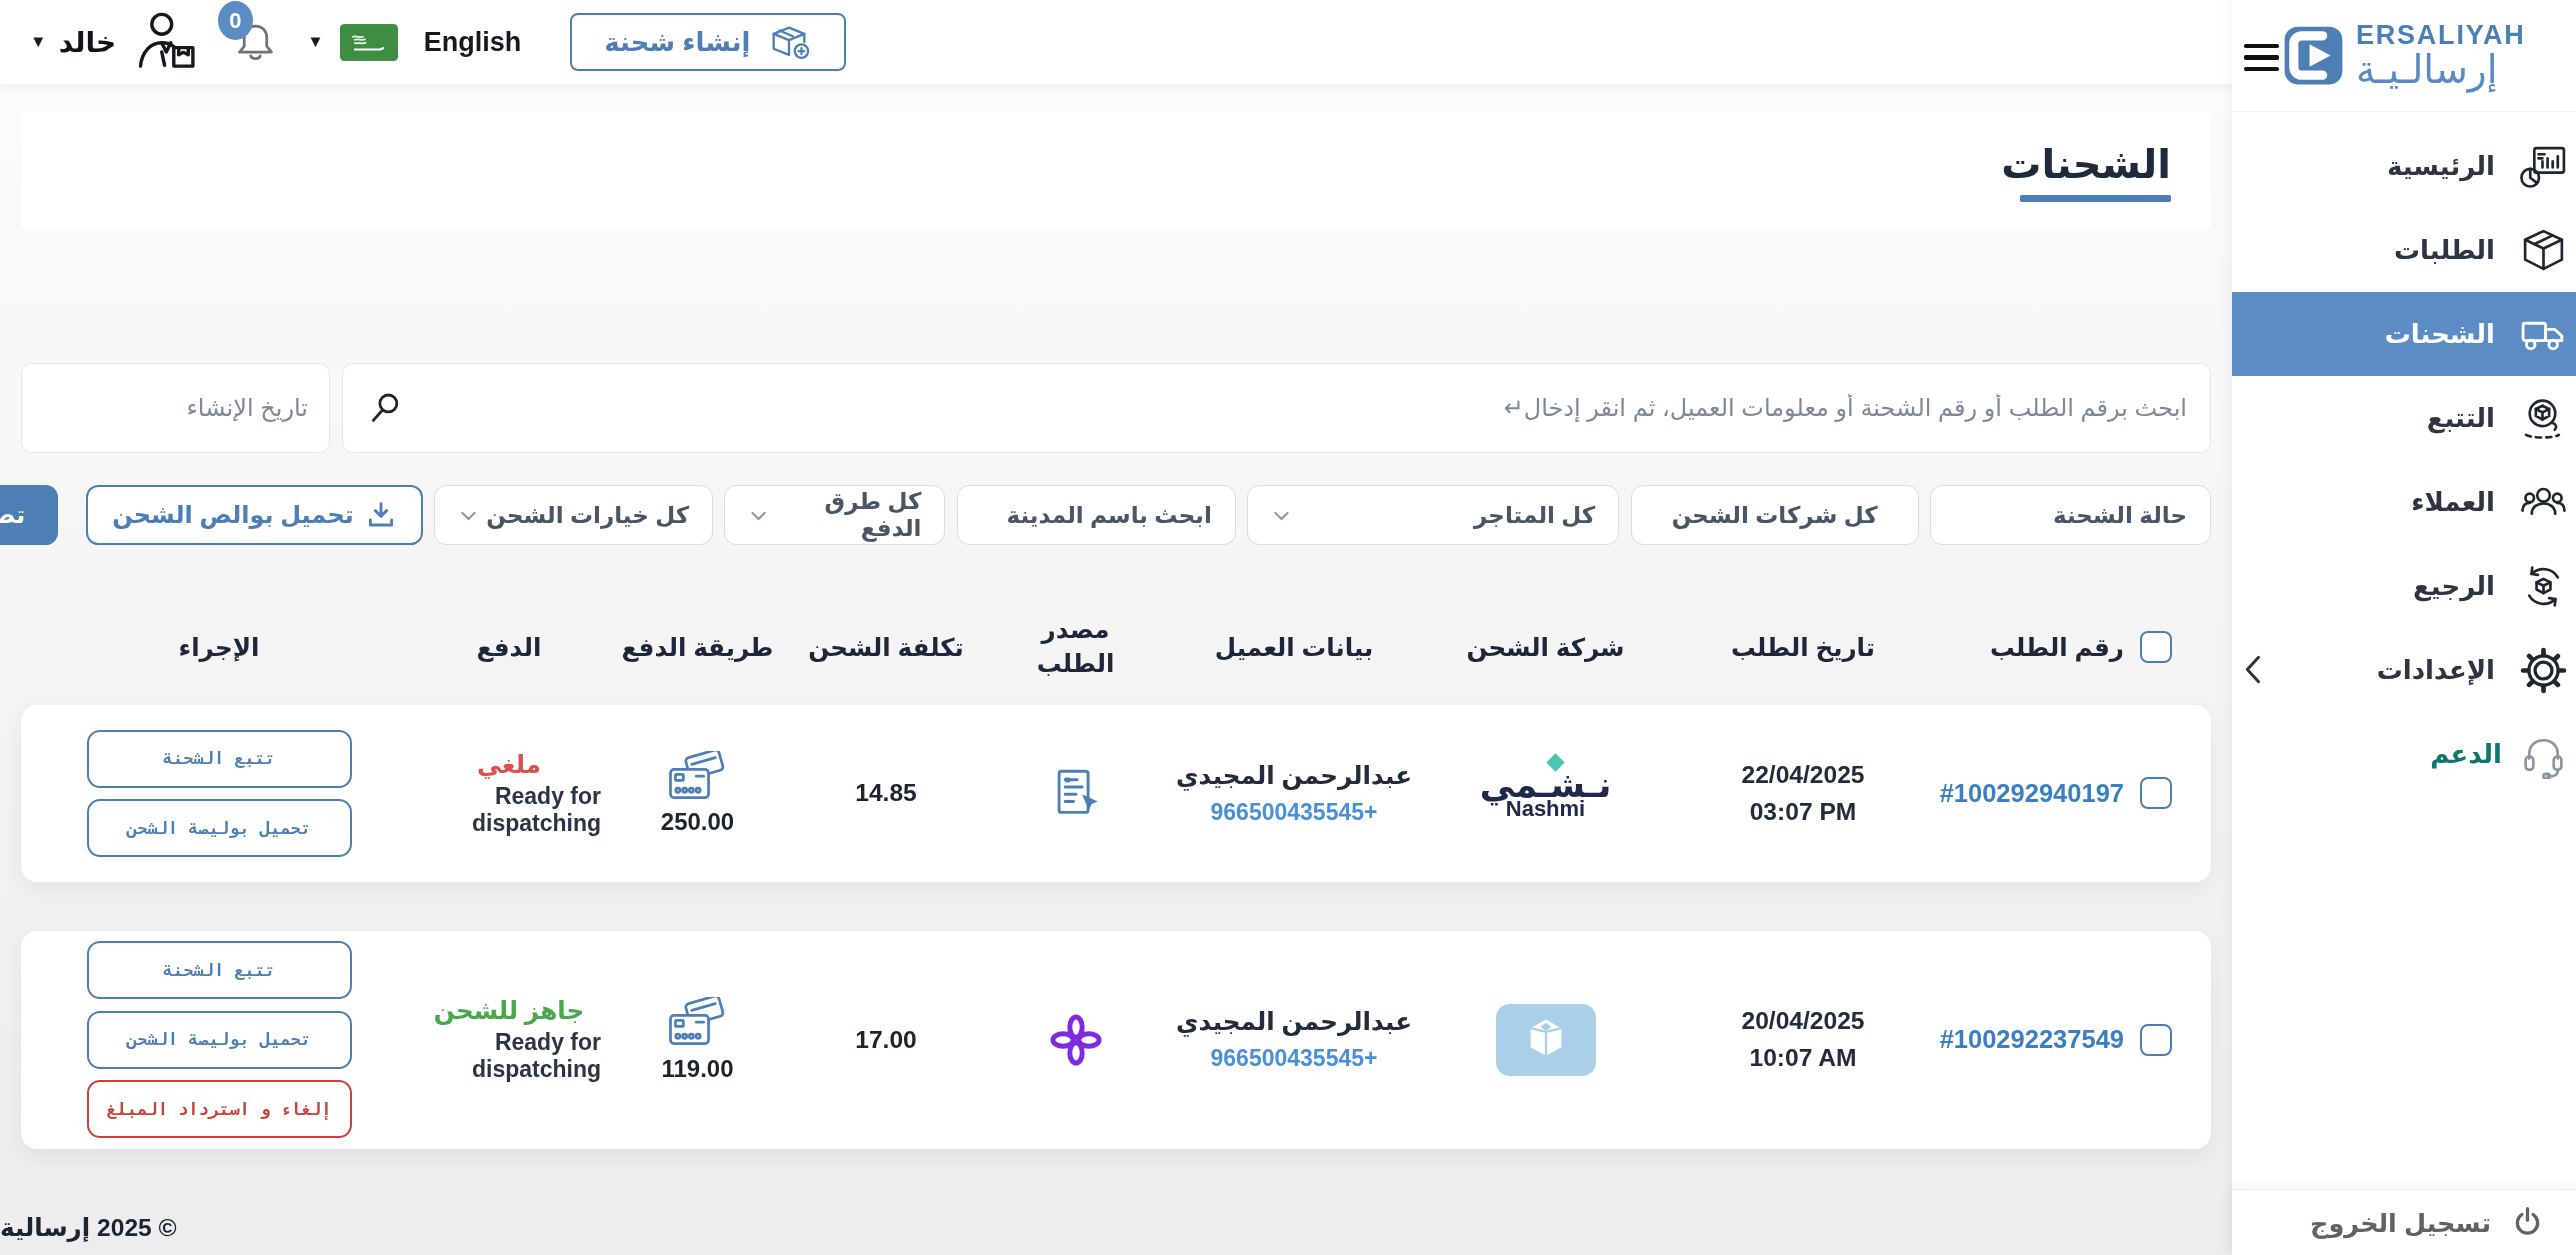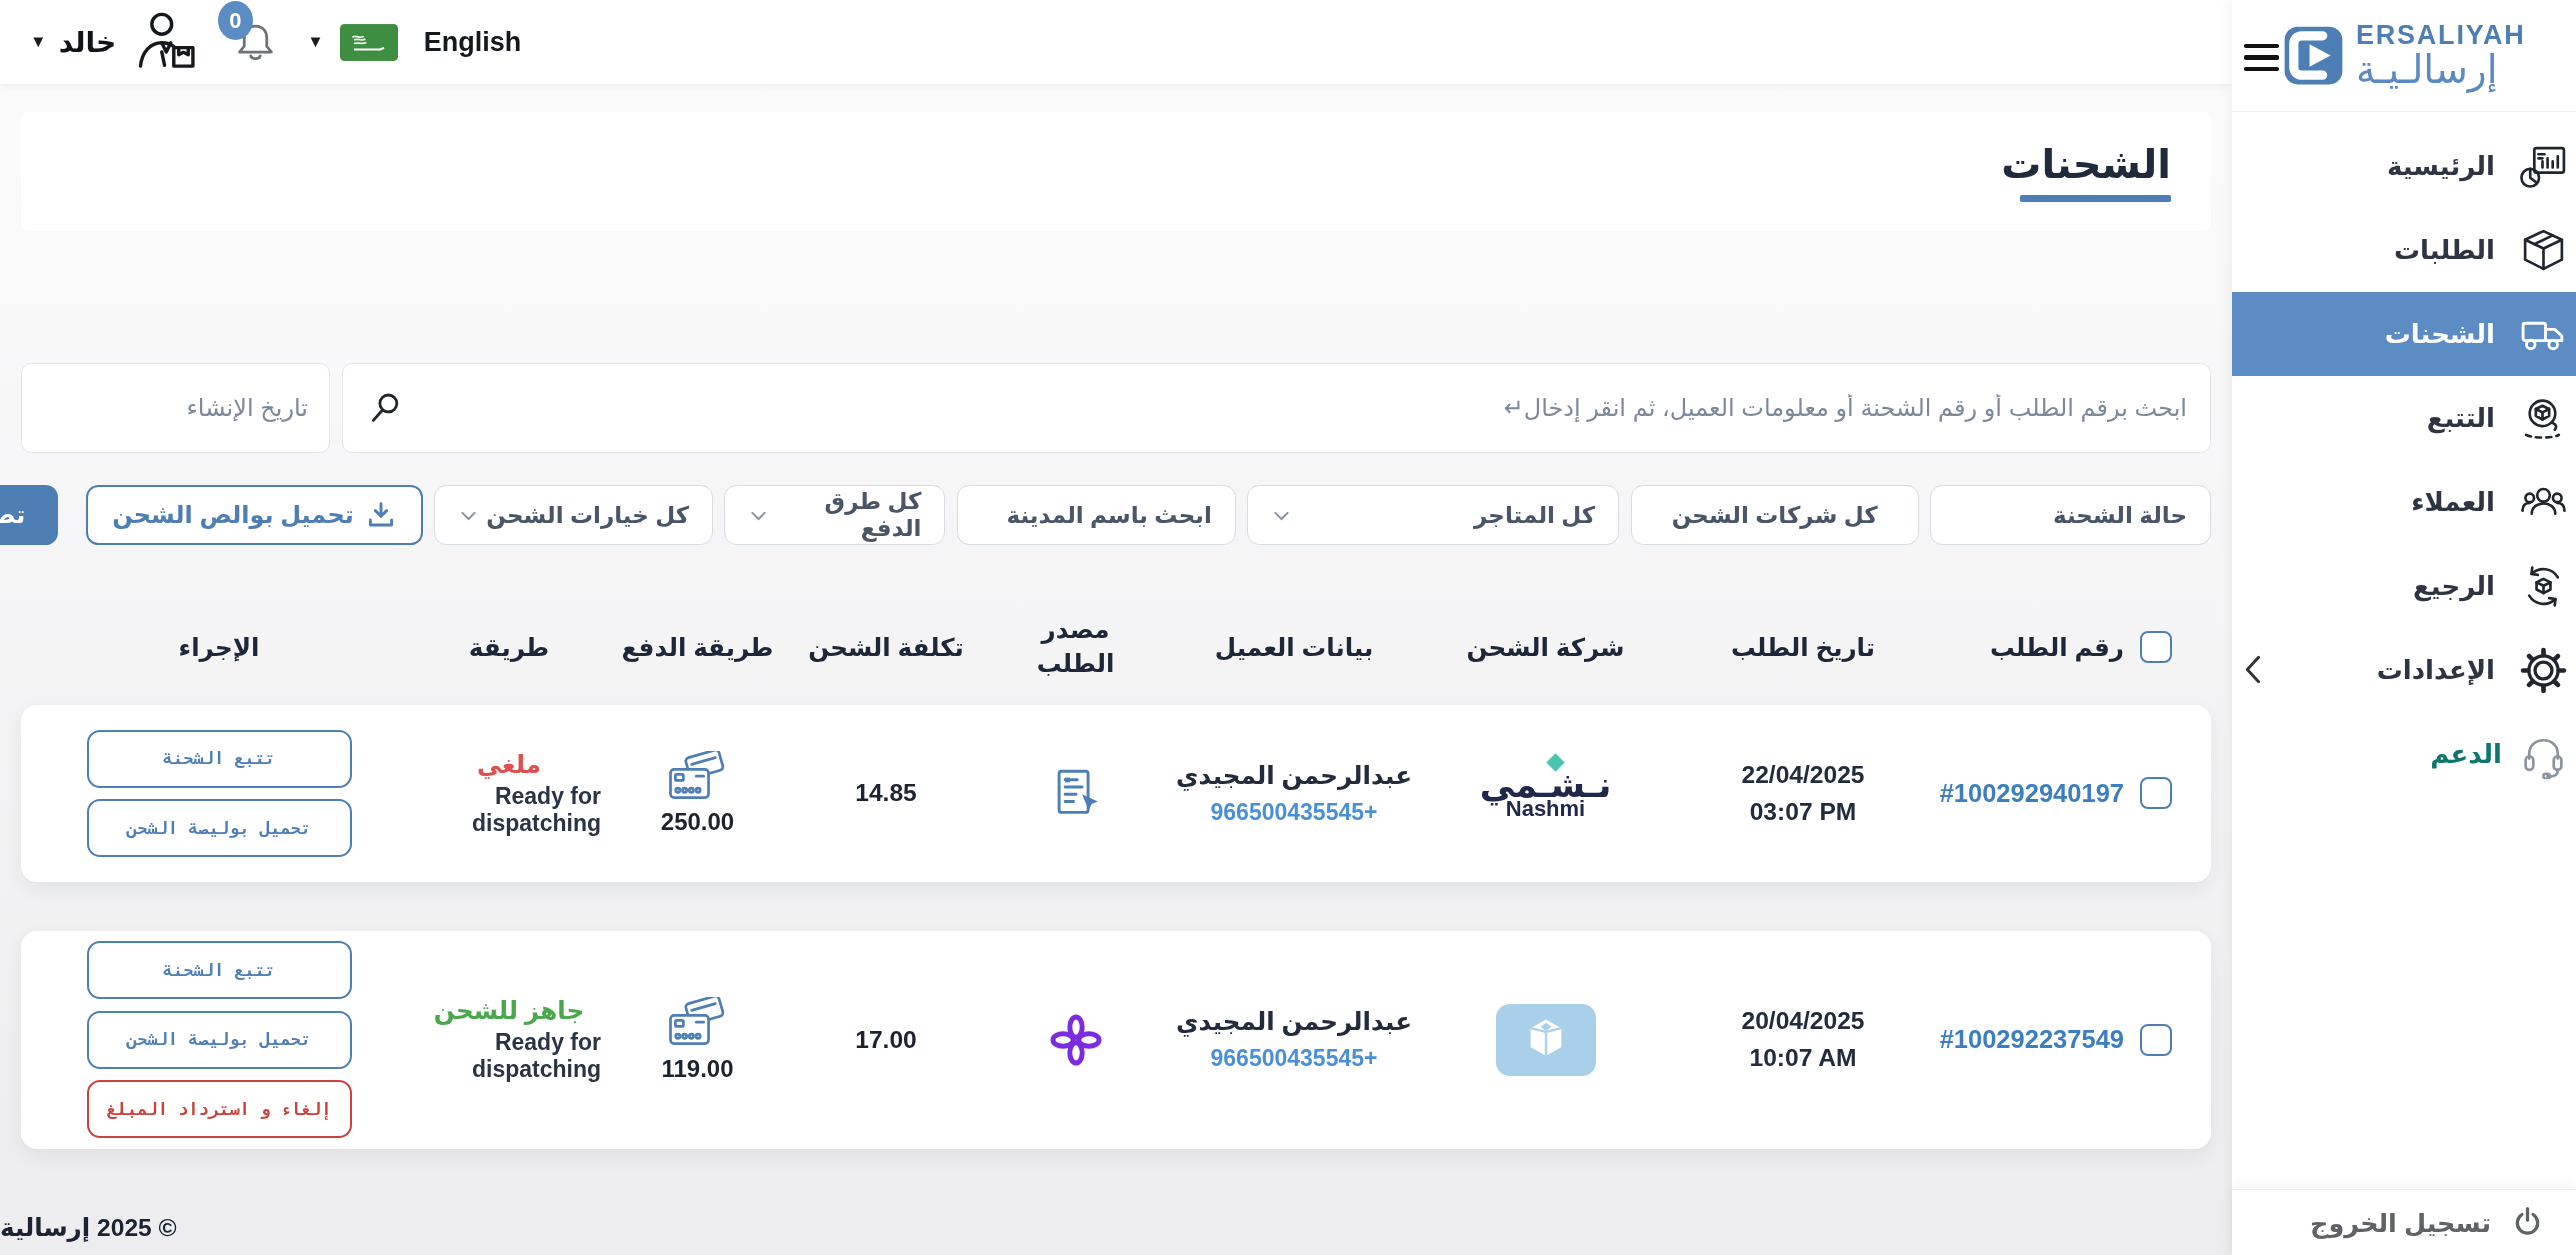--- a/index.html
+++ b/index.html
@@ -300,20 +300,33 @@
       </span>
       <span class="caret">▼</span>
       <span class="flag">
         <svg width="58" height="37" viewBox="0 0 66 42">
             <rect width="66" height="42" fill="#3e8e41"></rect>
             <path d="M14 15c4-3 9 2 13-1m-11 4c5-2 9 2 13-1m-13 5c5-1 10 1 14-1" stroke="#fff" stroke-width="2" fill="none" opacity="0.9"></path>
             <path d="M16 29h30l4-2" stroke="#fff" stroke-width="2.4" fill="none"></path>
           </svg>
       </span>
       <span class="lang-label">English</span>
+      <button class="btn-create">
+        <span>إنشاء شحنة</span>
+        <span class="ico">
+          <svg width="46" height="46" viewBox="0 0 48 48" fill="none" stroke="currentColor" stroke-width="2.4" stroke-linecap="round" stroke-linejoin="round">
+              <path d="M8 15.5 24 9l16 6.5L24 22z"></path>
+              <path d="M8 15.5V31l16 6.5V22"></path>
+              <path d="M40 15.5V24"></path>
+              <path d="M14 12l14 6"></path>
+              <circle cx="37" cy="33.5" r="7"></circle>
+              <path d="M37 30.5v6M34 33.5h6"></path>
+            </svg>
+        </span>
+      </button>
     </header>
 
     <div class="content">
 
       <section class="title-card">
         <h1 class="page-title">الشحنات</h1>
         <div class="title-underline"></div>
       </section>
 
       <div class="search-row">
@@ -387,21 +400,21 @@
           <span>رقم الطلب</span>
         </div>
         <div class="th">تاريخ الطلب</div>
         <div class="th">شركة الشحن</div>
         <div class="th">بيانات العميل</div>
         <div class="th">
             <div class="th-narrow">مصدر الطلب</div>
           </div>
         <div class="th">تكلفة الشحن</div>
         <div class="th">طريقة الدفع</div>
-        <div class="th">طريقة</div>
+        <div class="th">الدفع</div>
         <div class="th">الإجراء</div>
       </div>
 
       <div class="rows">
 
         <div class="row-card row-1 t-grid">
           <div class="cell cell-order">
             <span class="cbx"></span>
             <span class="order-num ltr">#100292940197</span>
           </div>

